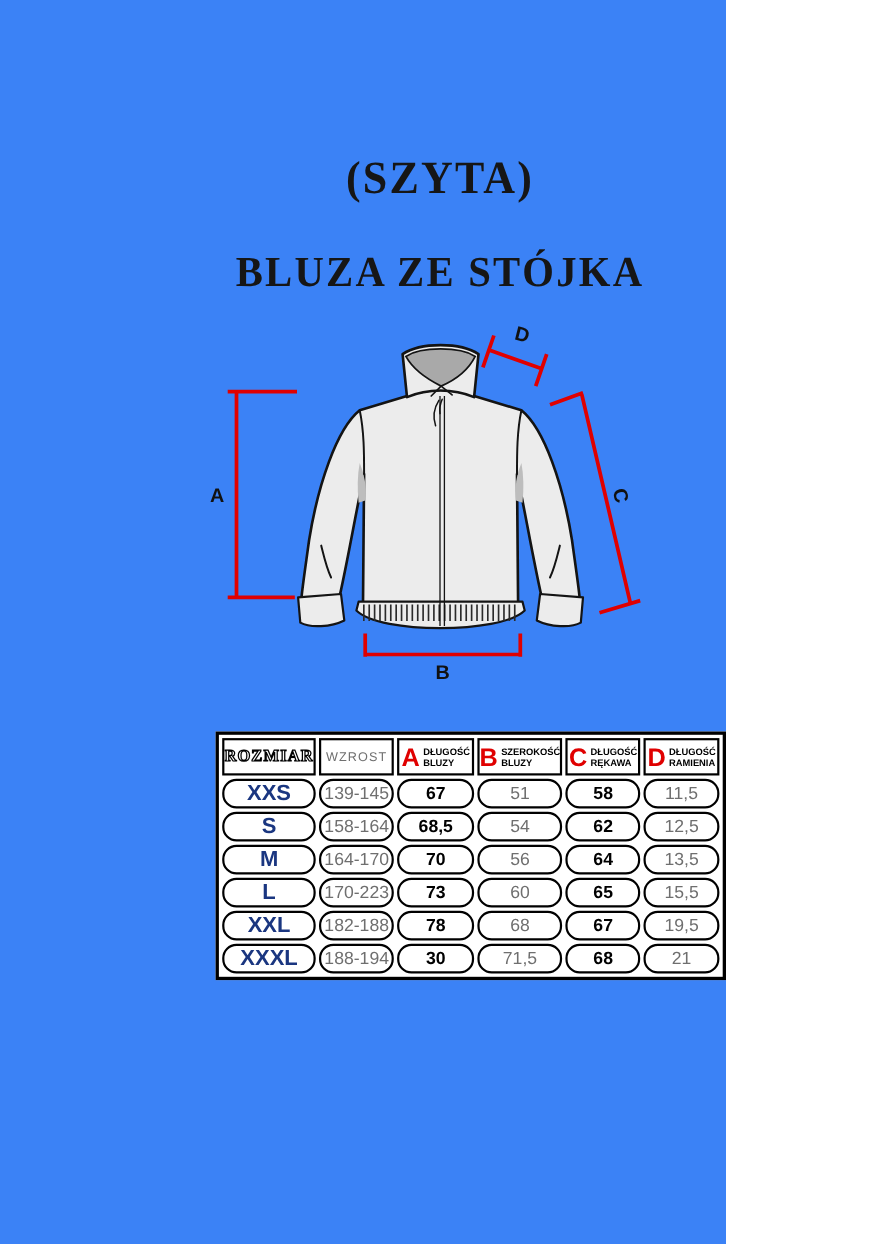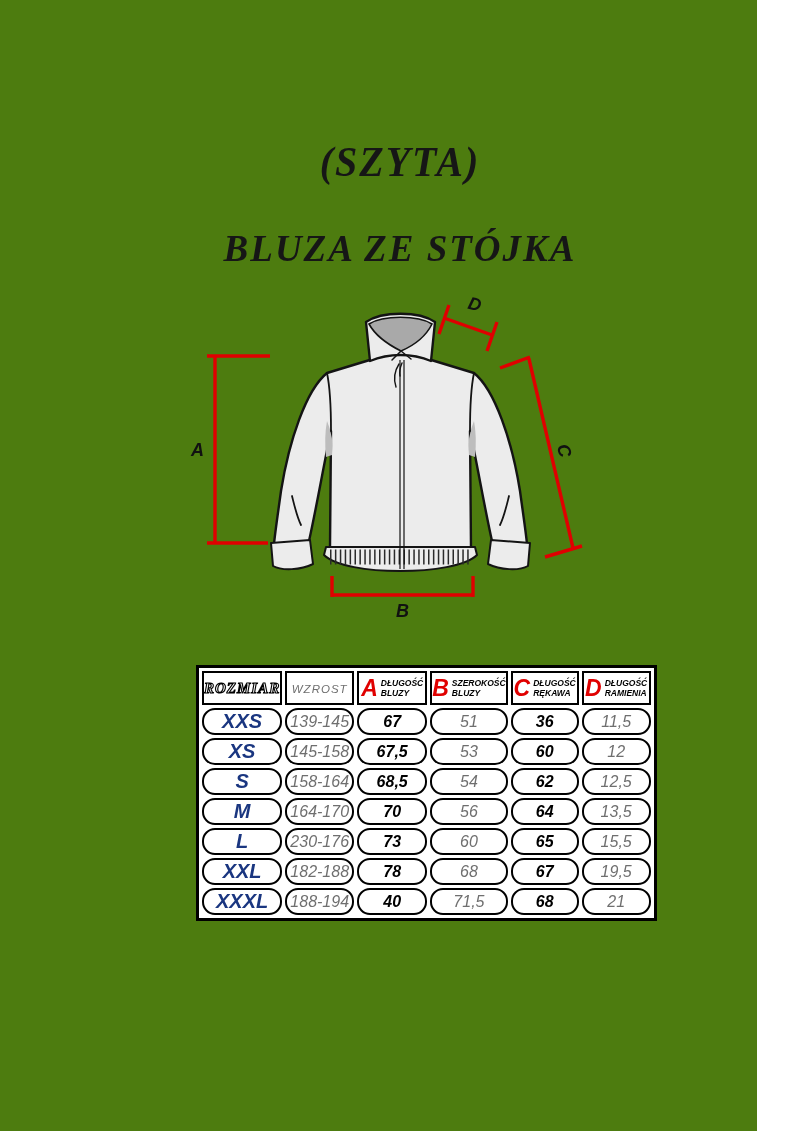--- a/index.html
+++ b/index.html
@@ -5,26 +5,25 @@
   :root {
     --accent-red: #e00000;
     --size-navy: #1a3680;
     --muted-gray: #6f6f6f;
     --ink: #161616;
   }
   * { margin: 0; padding: 0; box-sizing: border-box; }
   html, body { background: #ffffff; }
   .page {
     position: relative;
-    width: 757px;
+    width: 660px;
     height: 1131px;
-    background: #4d7c0f;
+    background: #3b82f6;
     font-family: "Liberation Sans", sans-serif;
     overflow: hidden;
-    font-style: italic;
   }
   .subtitle {
     position: absolute;
     top: 138px; left: 0;
     width: 800px;
     text-align: center;
     font-family: "Liberation Serif", serif;
     font-weight: bold;
     font-size: 40px;
     letter-spacing: 2px;
@@ -234,67 +233,59 @@
               </span>
             </div>
           </td>
         </tr>
 
         <tr>
           <td class="cell c-size">XXS</td>
           <td class="cell c-gray">139-145</td>
           <td class="cell c-bold">67</td>
           <td class="cell c-gray">51</td>
-          <td class="cell c-bold">36</td>
+          <td class="cell c-bold">58</td>
           <td class="cell c-gray">11,5</td>
-        </tr>
-        <tr>
-          <td class="cell c-size">XS</td>
-          <td class="cell c-gray">145-158</td>
-          <td class="cell c-bold">67,5</td>
-          <td class="cell c-gray">53</td>
-          <td class="cell c-bold">60</td>
-          <td class="cell c-gray">12</td>
         </tr>
         <tr>
           <td class="cell c-size">S</td>
           <td class="cell c-gray">158-164</td>
           <td class="cell c-bold">68,5</td>
           <td class="cell c-gray">54</td>
           <td class="cell c-bold">62</td>
           <td class="cell c-gray">12,5</td>
         </tr>
         <tr>
           <td class="cell c-size">M</td>
           <td class="cell c-gray">164-170</td>
           <td class="cell c-bold">70</td>
           <td class="cell c-gray">56</td>
           <td class="cell c-bold">64</td>
           <td class="cell c-gray">13,5</td>
         </tr>
         <tr>
           <td class="cell c-size">L</td>
-          <td class="cell c-gray">230-176</td>
+          <td class="cell c-gray">170-223</td>
           <td class="cell c-bold">73</td>
           <td class="cell c-gray">60</td>
           <td class="cell c-bold">65</td>
           <td class="cell c-gray">15,5</td>
         </tr>
         <tr>
           <td class="cell c-size">XXL</td>
           <td class="cell c-gray">182-188</td>
           <td class="cell c-bold">78</td>
           <td class="cell c-gray">68</td>
           <td class="cell c-bold">67</td>
           <td class="cell c-gray">19,5</td>
         </tr>
         <tr>
           <td class="cell c-size">XXXL</td>
           <td class="cell c-gray">188-194</td>
-          <td class="cell c-bold">40</td>
+          <td class="cell c-bold">30</td>
           <td class="cell c-gray">71,5</td>
           <td class="cell c-bold">68</td>
           <td class="cell c-gray">21</td>
         </tr>
       </tbody>
     </table>
   </div>
 </div>
 
 </body></html>

